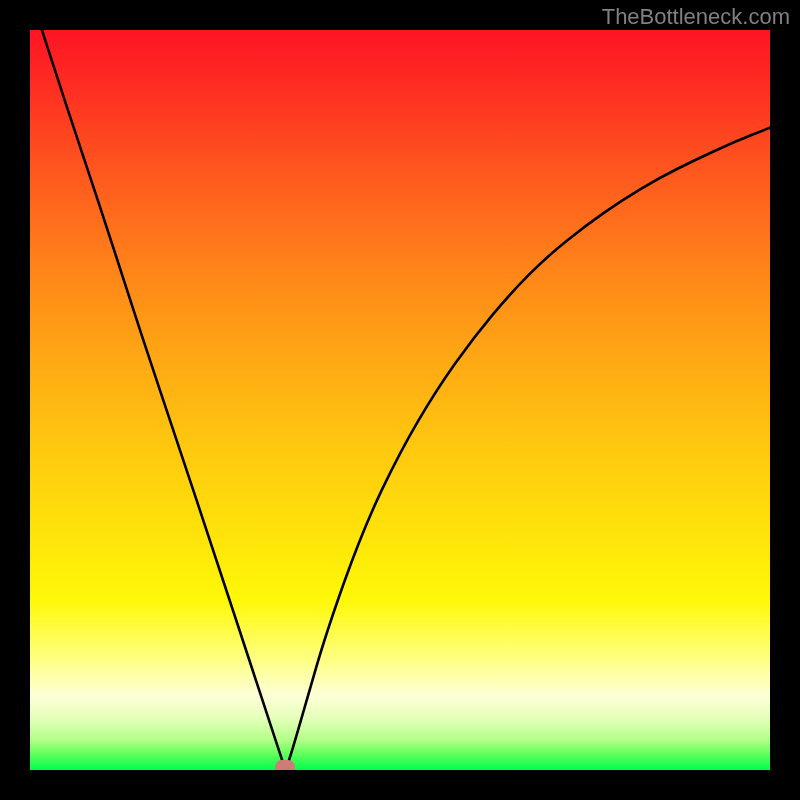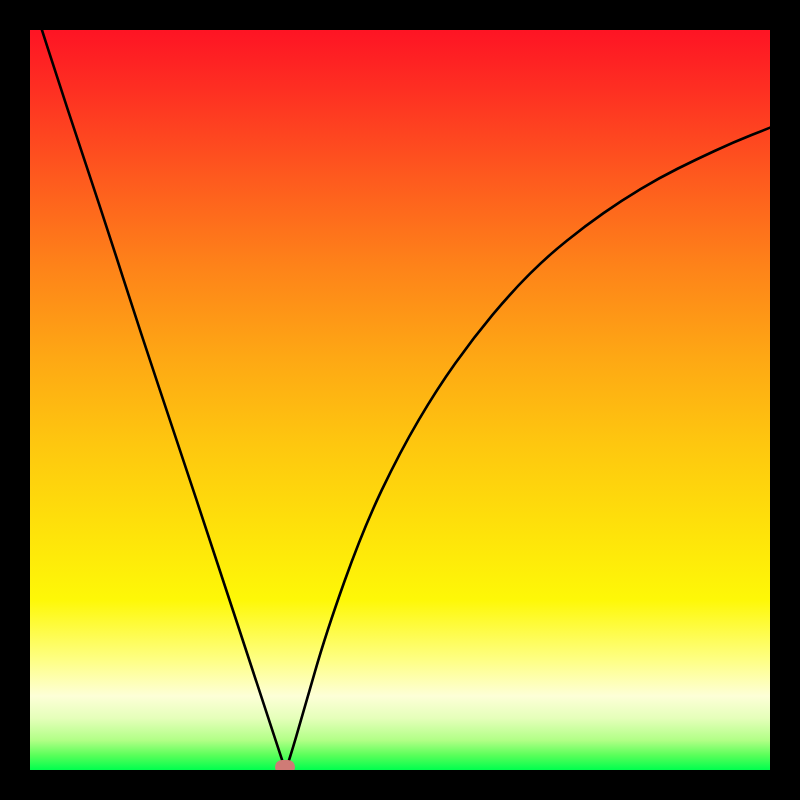--- a/index.html
+++ b/index.html
@@ -74,20 +74,21 @@
     background: #cf7b76;
     transform: translate(-50%, -50%);
     z-index: 5;
   }
 </style>
 </head>
 <body>
 
 <div class="frame">
 
+  <div class="watermark">TheBottleneck.com</div>
 
   <div class="plot-area">
     <div class="gradient-bg"></div>
 
     <svg class="curve" viewBox="0 0 740 740" preserveAspectRatio="none">
       <path id="curve-path" d="M 0.00 -37.00 Q 0.00 -37.00 18.50 20.35 Q 37.00 77.70 55.50 133.20 Q 74.00 188.70 92.50 246.05 Q 111.00 303.40 129.50 358.90 Q 148.00 414.40 166.50 469.90 Q 185.00 525.40 203.50 582.01 Q 222.00 638.62 236.80 683.39 Q 251.60 728.16 253.45 734.08 Q 255.30 740.00 257.15 735.56 Q 259.00 731.12 266.40 705.96 Q 273.80 680.80 284.90 641.95 Q 296.00 603.10 314.50 551.30 Q 333.00 499.50 351.50 460.65 Q 370.00 421.80 388.50 390.35 Q 407.00 358.90 425.50 333.00 Q 444.00 307.10 462.50 284.90 Q 481.00 262.70 499.50 244.20 Q 518.00 225.70 536.50 210.90 Q 555.00 196.10 573.50 183.15 Q 592.00 170.20 610.50 159.10 Q 629.00 148.00 647.50 138.75 Q 666.00 129.50 684.50 120.99 Q 703.00 112.48 721.50 105.08 T 740.00 97.68 L 740.00 97.68" fill="none" stroke="#000000" stroke-width="2.6" stroke-linejoin="round" stroke-linecap="round"></path>
     </svg>
 
     <div id="notch-marker" class="marker" style="left: 255.3px; top: 737px;"></div>
   </div>

